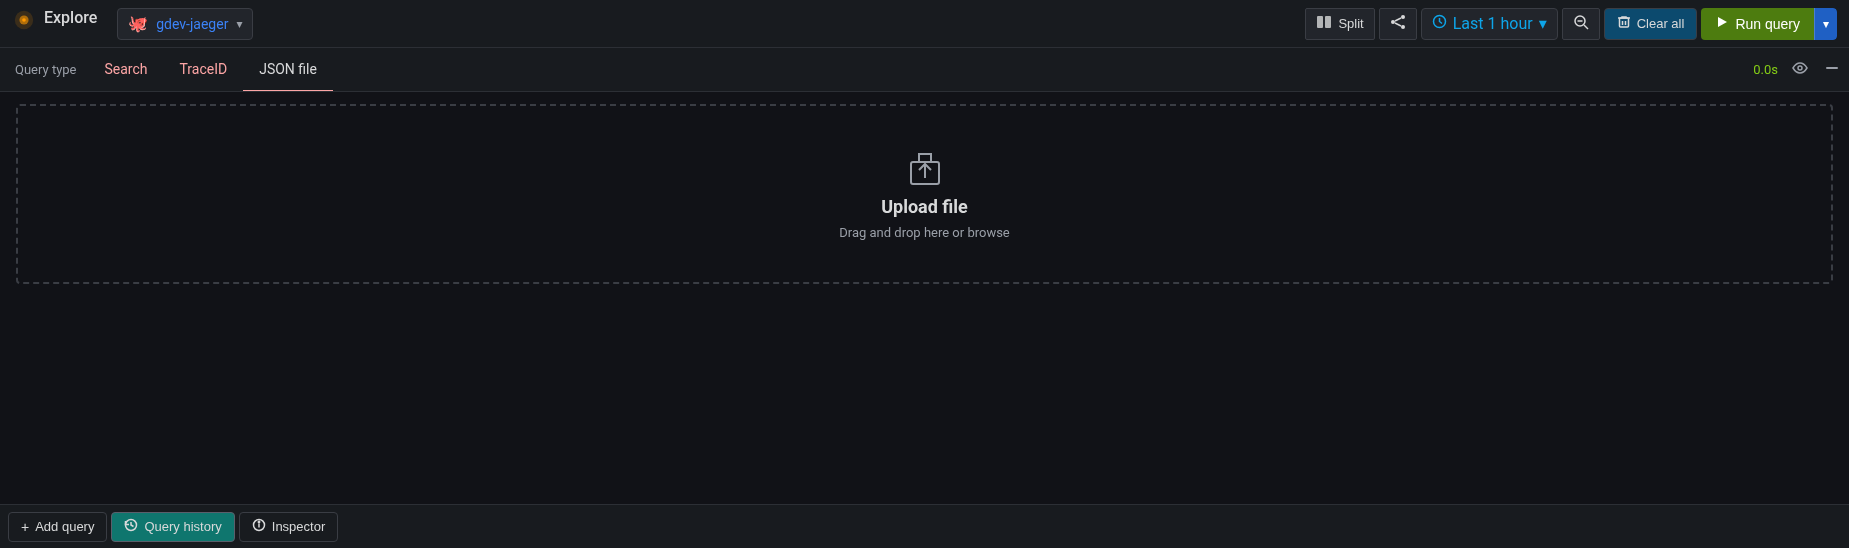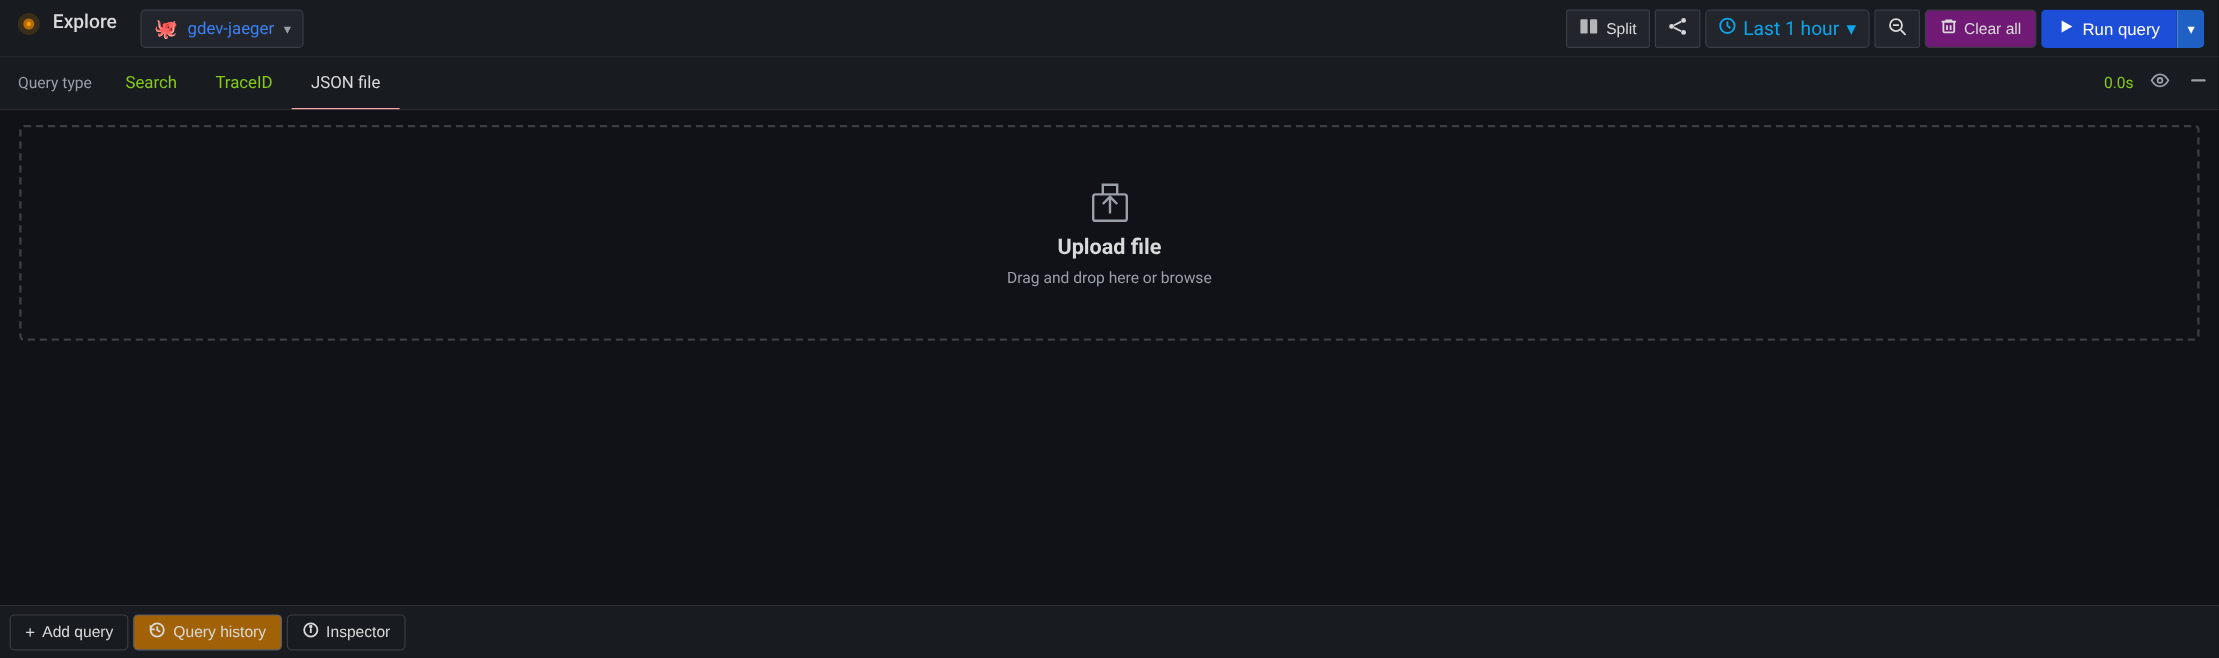--- a/index.html
+++ b/index.html
@@ -108,21 +108,21 @@
       gap: 6px;
       cursor: pointer;
       height: 32px;
       font-size: 16px;
       color: #0ea5e9;
     }
 
     .clear-btn {
       display: flex;
       align-items: center;
-      background: #701a75;
+      background: #0c4a6e;
       border: 1px solid #3a3d44;
       border-radius: 4px;
       padding: 0 12px;
       cursor: pointer;
       height: 32px;
       font-size: 13px;
       color: #d8d9da;
       gap: 6px;
     }
 
@@ -142,21 +142,21 @@
 
     .run-query-group {
       display: flex;
       border-radius: 4px;
       overflow: hidden;
     }
 
     .run-query-main {
       display: flex;
       align-items: center;
-      background: #1d4ed8;
+      background: #4d7c0f;
       border: none;
       padding: 0 14px;
       cursor: pointer;
       height: 32px;
       font-size: 14px;
       font-weight: 500;
       color: #fff;
       gap: 6px;
     }
 
@@ -178,21 +178,21 @@
     }
 
     .tab {
       display: flex;
       align-items: center;
       justify-content: center;
       height: 100%;
       padding: 0 16px;
       font-size: 14px;
       cursor: pointer;
-      color: #84cc16;
+      color: #fca5a5;
       border-bottom: 2px solid transparent;
       white-space: nowrap;
     }
 
     .tab.active {
       color: #d8d9da;
       border-bottom: 1px solid #fca5a5;
     }
 
     .tabs-spacer { flex: 1; }
@@ -285,21 +285,21 @@
       border: 1px solid #3a3d44;
       border-radius: 4px;
       padding: 0 12px;
       height: 30px;
       cursor: pointer;
       font-size: 13px;
       color: #d8d9da;
     }
 
     .bottom-btn.active {
-      background: #a16207;
+      background: #0f766e;
       border-color: #5a5f6b;
     }
 
     .bottom-btn .btn-icon-sm { font-size: 14px; }
   </style>
 </head>
 <body>
 
 <div class="topbar">
   <div class="topbar-left">

